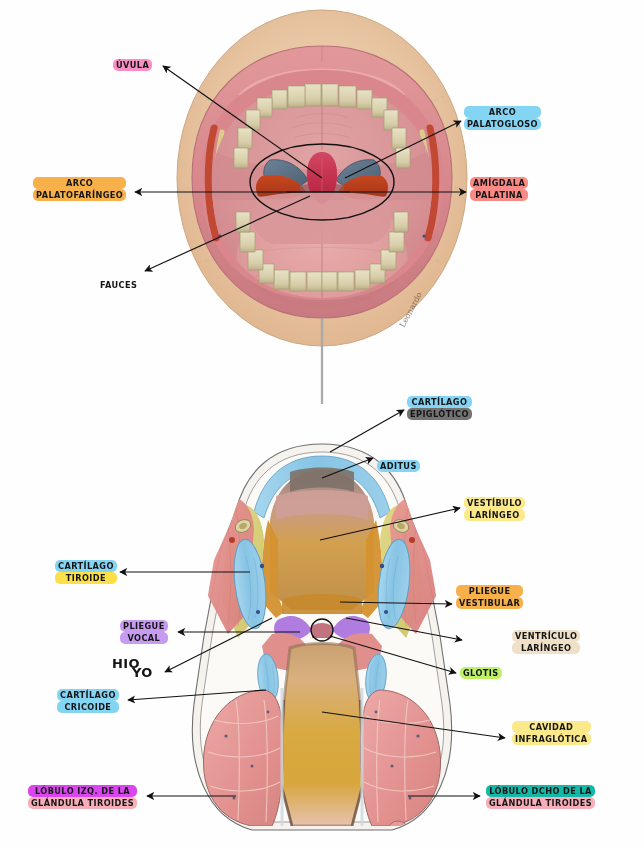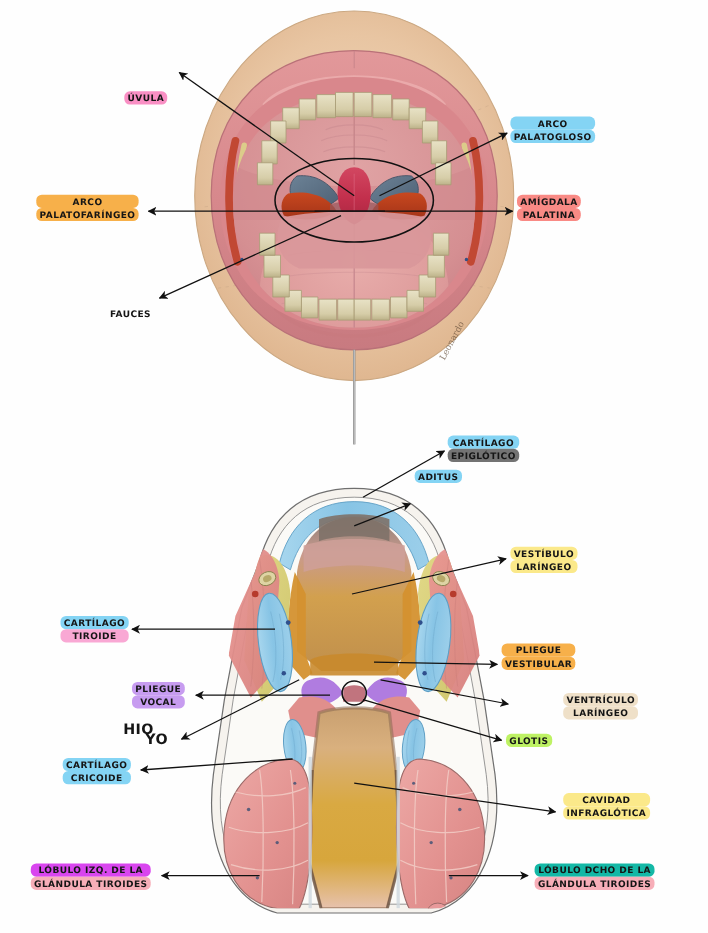--- a/index.html
+++ b/index.html
@@ -394,21 +394,21 @@
       <line x1="346" y1="618" x2="462" y2="640"></line>
       <line x1="330" y1="636" x2="456" y2="673"></line>
       <line x1="272" y1="618" x2="165" y2="672"></line>
       <line x1="266" y1="690" x2="128" y2="700"></line>
       <line x1="322" y1="712" x2="505" y2="738"></line>
       <line x1="236" y1="796" x2="147" y2="796"></line>
       <line x1="408" y1="796" x2="480" y2="796"></line>
     </g>
   </svg>
 
-  <div class="lbl center" style="left:113px;top:59px;margin-top:24px;">
+  <div class="lbl center" style="left:113px;top:59px;">
     <span class="hl" style="background:#f98fc4">ÚVULA</span>
   </div>
 
   <div class="lbl center" style="left:464px;top:106px;">
     <span class="hl" style="background:#84d4f4">ARCO</span>
     <span class="hl" style="background:#84d4f4">PALATOGLOSO</span>
   </div>
 
   <div class="lbl center" style="left:33px;top:177px;">
     <span class="hl" style="background:#f7b04a">ARCO</span>
@@ -422,32 +422,32 @@
 
   <div class="lbl center nohl" style="left:100px;top:280px;">
     <span class="hl">FAUCES</span>
   </div>
 
   <div class="lbl center" style="left:407px;top:396px;">
     <span class="hl" style="background:#84d4f4">CARTÍLAGO</span>
     <span class="hl" style="background:#737373">EPIGLÓTICO</span>
   </div>
 
-  <div class="lbl center" style="left:377px;top:427px;">
+  <div class="lbl center" style="left:377px;top:460px;">
     <span class="hl" style="background:#84d4f4">ADITUS</span>
   </div>
 
   <div class="lbl center" style="left:464px;top:497px;">
     <span class="hl" style="background:#fbe98a">VESTÍBULO</span>
     <span class="hl" style="background:#fbe98a">LARÍNGEO</span>
   </div>
 
   <div class="lbl center" style="left:55px;top:560px;">
     <span class="hl" style="background:#84d4f4">CARTÍLAGO</span>
-    <span class="hl" style="background:#f9a8d4">TIROIDE</span>
+    <span class="hl" style="background:#fde047">TIROIDE</span>
   </div>
 
   <div class="lbl center" style="left:456px;top:585px;">
     <span class="hl" style="background:#f7b04a">PLIEGUE</span>
     <span class="hl" style="background:#f7b04a">VESTIBULAR</span>
   </div>
 
   <div class="lbl center" style="left:120px;top:620px;">
     <span class="hl" style="background:#c79cf0">PLIEGUE</span>
     <span class="hl" style="background:#c79cf0">VOCAL</span>

